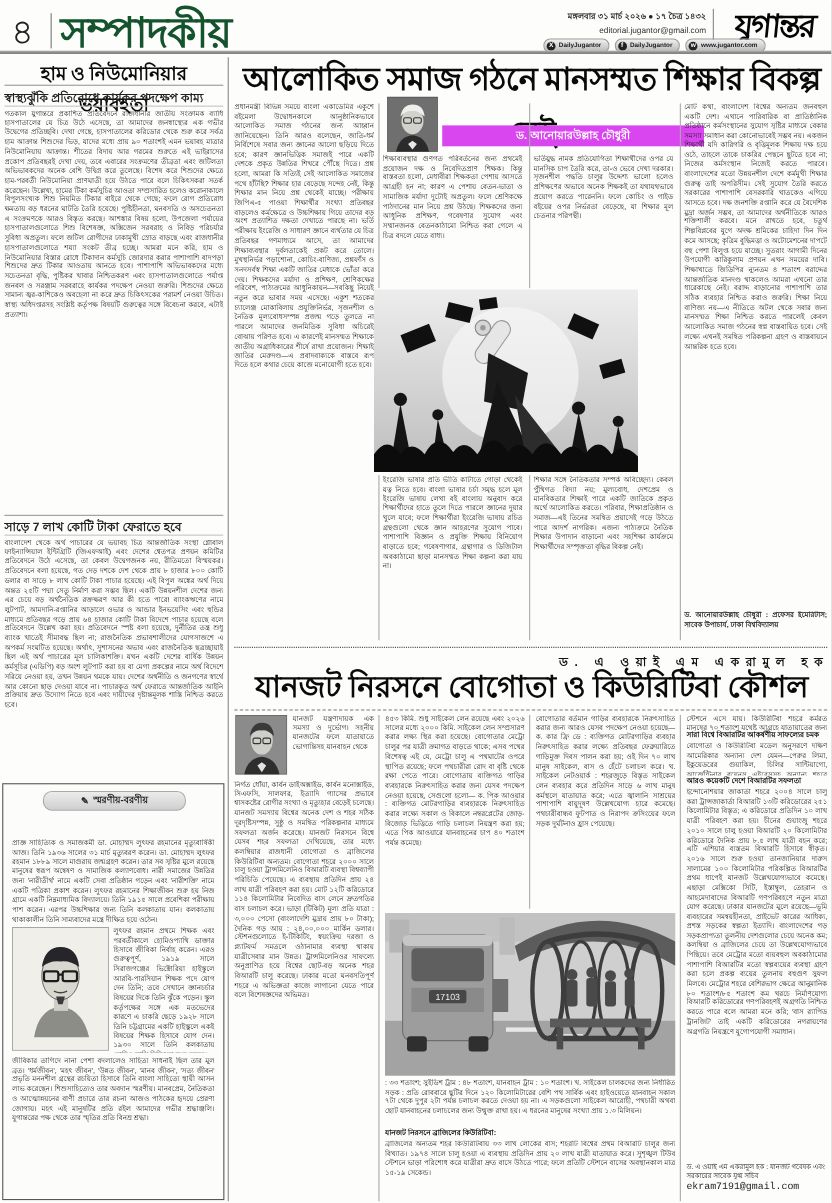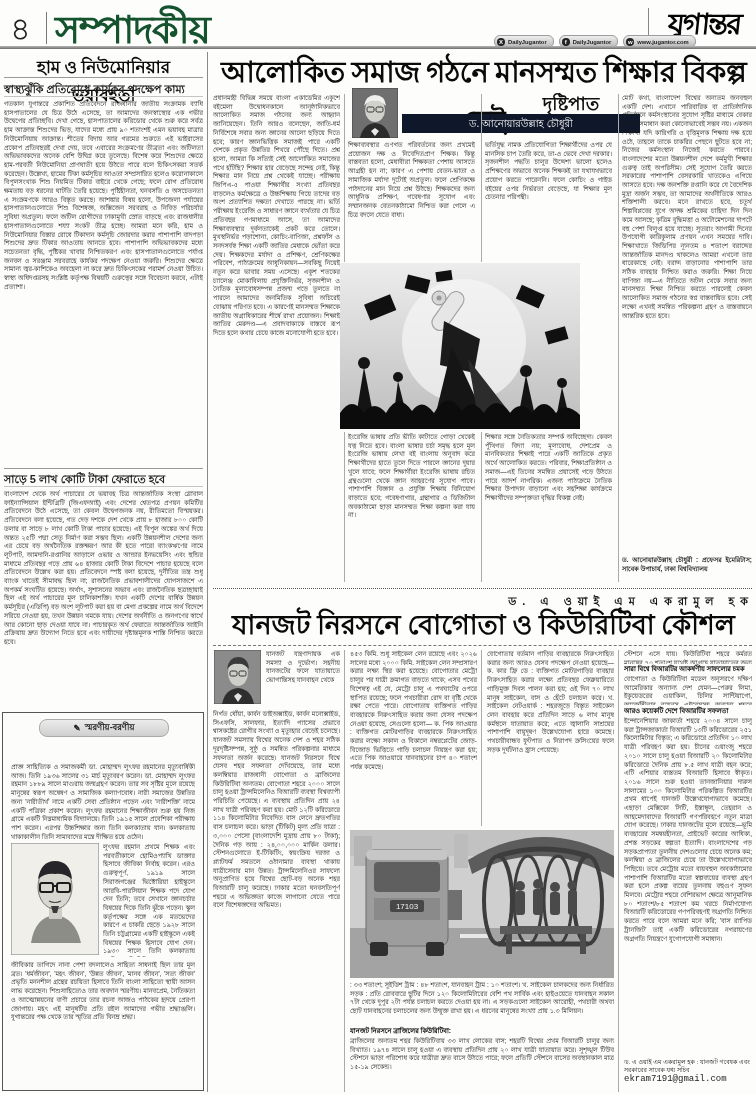--- a/index.html
+++ b/index.html
@@ -32,40 +32,44 @@
   .lhead{left:4px;width:199px;text-align:center;font-size:17px;font-weight:800;color:#0b0b0b;}
   .lsub{left:4px;width:199px;text-align:left;font-size:11px;font-weight:600;color:#222;}
   .box{left:2px;top:712px;width:200px;height:377px;border:1px solid #555;background:#fcfcfa;}
   .banner{position:absolute;left:36px;top:6px;width:128px;height:16px;border-radius:8px;
           background:linear-gradient(#ececec,#cfcfcf);border:1px solid #aaa;display:flex;
           align-items:center;justify-content:center;gap:4px;font-size:8.5px;font-weight:800;color:#222;}
   .boxhead{position:absolute;left:8px;top:28px;width:186px;font-size:16px;font-weight:800;color:#0b0b0b;}
   
   .h1{left:213px;top:49px;width:541px;text-align:center;font-size:29px;font-weight:800;color:#0a0a0a;letter-spacing:-0.5px;}
   .kicker{left:505px;top:90px;width:132px;text-align:center;font-size:18px;font-weight:700;color:#111;}
-  .abar{left:402px;top:114px;width:238px;height:19px;background:#0f172a;color:#fff;
-        text-align:center;font-size:10px;line-height:19px;font-weight:400;}
+  .abar{left:402px;top:114px;width:238px;height:19px;background:#d946ef;color:#fff;
+        text-align:center;font-size:10px;line-height:19px;font-weight:700;}
   .dotted{border-top:1.5px dotted #555;height:0;}
   .dashed{border-top:1px dashed #777;height:0;}
   
   .a2author{left:213px;top:593px;width:541px;text-align:right;font-size:11px;font-weight:800;
             letter-spacing:6px;color:#101010;}
   .h2{left:213px;top:604px;width:541px;text-align:center;font-size:27px;font-weight:800;color:#0a0a0a;}
   .subhead{font-size:6.6px;font-weight:800;color:#000;line-height:9px;overflow:hidden;}
   .bio{font-size:6.2px;line-height:8.4px;color:#111;overflow:hidden;}
   .bioemail{font-size:9px;font-family:Liberation Mono, monospace;color:#222;}
 </style>
 </head>
 <body>
 
 <div id="page">
 
   <div class="abs pageno">৪</div>
   <div class="abs hd-v"></div>
   <div class="abs sec-title">সম্পাদকীয়</div>
+  <div class="abs dateblock">
+    <div class="dateline">মঙ্গলবার ৩১ মার্চ ২০২৬ ● ১৭ চৈত্র ১৪৩২</div>
+    <div class="email">editorial.jugantor@gmail.com</div>
+  </div>
   <div class="abs hd-v2"></div>
   <div class="abs logo">যুগান্তর</div>
   <div class="abs badges">
     <div class="badge">
       <span class="bicon">X</span>
       <span>DailyJugantor</span>
     </div>
     <div class="badge">
       <span class="bicon">f</span>
       <span>DailyJugantor</span>
@@ -79,21 +83,21 @@
 
   <div class="abs vrule" style="left:207px;top:52px;height:1040px;background:#8a8a8a;"></div>
 
   <div class="abs lhead serif" style="top:54px;">হাম ও নিউমোনিয়ার ভয়াবহতা</div>
   <div class="abs rule" style="left:4px;top:77px;width:199px;"></div>
   <div class="abs lsub" style="top:81px;">স্বাস্থ্যঝুঁকি প্রতিরোধে কার্যকর পদক্ষেপ কাম্য</div>
   <div class="abs rule" style="left:4px;top:96px;width:199px;background:#c4c4c4;"></div>
   <div class="abs tiny" style="left:4px;top:100px;width:199px;height:342px;">গতকাল যুগান্তরে প্রকাশিত প্রতিবেদনে রাজধানীর জাতীয় সংক্রামক ব্যাধি হাসপাতালের যে চিত্র উঠে এসেছে, তা আমাদের জনস্বাস্থ্যের এক গভীর উদ্বেগের প্রতিচ্ছবি। দেখা গেছে, হাসপাতালের করিডোর থেকে শুরু করে সর্বত্র হাম আক্রান্ত শিশুদের ভিড়, যাদের মধ্যে প্রায় ৯০ শতাংশই এমন ভয়াবহ মাত্রার নিউমোনিয়ায় আক্রান্ত। শীতের বিদায় আর গরমের শুরুতে এই ভাইরাসের প্রকোপ প্রতিবছরই দেখা দেয়, তবে এবারের সংক্রমণের তীব্রতা এবং জটিলতা অভিভাবকদের অনেক বেশি উদ্বিগ্ন করে তুলেছে। বিশেষ করে শিশুদের ক্ষেত্রে হাম-পরবর্তী নিউমোনিয়া প্রাণঘাতী হয়ে উঠতে পারে বলে চিকিৎসকরা সতর্ক করেছেন। উল্লেখ্য, হামের টিকা কর্মসূচির আওতা সম্প্রসারিত হলেও করোনাকালে বিপুলসংখ্যক শিশু নিয়মিত টিকার বাইরে থেকে গেছে; ফলে রোগ প্রতিরোধ ক্ষমতায় বড় ধরনের ঘাটতি তৈরি হয়েছে। পুষ্টিহীনতা, ঘনবসতি ও অসচেতনতা এ সংক্রমণকে আরও বিস্তৃত করছে। আশঙ্কার বিষয় হলো, উপজেলা পর্যায়ের হাসপাতালগুলোতে শিশু বিশেষজ্ঞ, অক্সিজেন সরবরাহ ও নিবিড় পরিচর্যার সুবিধা অপ্রতুল। ফলে জটিল রোগীদের ঢাকামুখী স্রোত বাড়ছে এবং রাজধানীর হাসপাতালগুলোতে শয্যা সংকট তীব্র হচ্ছে। আমরা মনে করি, হাম ও নিউমোনিয়ার বিস্তার রোধে টিকাদান কর্মসূচি জোরদার করার পাশাপাশি বাদপড়া শিশুদের দ্রুত টিকার আওতায় আনতে হবে। পাশাপাশি অভিভাবকদের মধ্যে সচেতনতা বৃদ্ধি, পুষ্টিকর খাবার নিশ্চিতকরণ এবং হাসপাতালগুলোতে পর্যাপ্ত জনবল ও সরঞ্জাম সরবরাহে কার্যকর পদক্ষেপ নেওয়া জরুরি। শিশুদের ক্ষেত্রে সামান্য জ্বর-কাশিকেও অবহেলা না করে দ্রুত চিকিৎসকের পরামর্শ নেওয়া উচিত। স্বাস্থ্য অধিদপ্তরসহ সংশ্লিষ্ট কর্তৃপক্ষ বিষয়টি গুরুত্বের সঙ্গে বিবেচনা করবে, এটাই প্রত্যাশা।</div>
 
   <div class="abs rule" style="left:4px;top:468px;width:199px;"></div>
-  <div class="abs lsub" style="top:471px;">সাড়ে 5 লাখ কোটি টাকা ফেরাতে হবে</div>
+  <div class="abs lsub" style="top:471px;">সাড়ে 7 লাখ কোটি টাকা ফেরাতে হবে</div>
   <div class="abs rule" style="left:4px;top:486px;width:199px;background:#c4c4c4;"></div>
   <div class="abs tiny" style="left:4px;top:490px;width:199px;height:216px;">বাংলাদেশ থেকে অর্থ পাচারের যে ভয়াবহ চিত্র আন্তর্জাতিক সংস্থা গ্লোবাল ফাইন্যান্সিয়াল ইন্টিগ্রিটি (জিএফআই) এবং দেশের শ্বেতপত্র প্রণয়ন কমিটির প্রতিবেদনে উঠে এসেছে, তা কেবল উদ্বেগজনক নয়, রীতিমতো বিস্ময়কর। প্রতিবেদনে বলা হয়েছে, গত দেড় দশকে দেশ থেকে প্রায় ৮ হাজার ৮০০ কোটি ডলার বা সাড়ে ৮ লাখ কোটি টাকা পাচার হয়েছে। এই বিপুল অঙ্কের অর্থ দিয়ে অন্তত ২৫টি পদ্মা সেতু নির্মাণ করা সম্ভব ছিল। একটি উন্নয়নশীল দেশের জন্য এর চেয়ে বড় অর্থনৈতিক রক্তক্ষরণ আর কী হতে পারে! ব্যাংকঋণের নামে লুটপাট, আমদানি-রপ্তানির আড়ালে ওভার ও আন্ডার ইনভয়েসিং এবং হুন্ডির মাধ্যমে প্রতিবছর গড়ে প্রায় ৬৪ হাজার কোটি টাকা বিদেশে পাচার হয়েছে বলে প্রতিবেদনে উল্লেখ করা হয়। প্রতিবেদনে স্পষ্ট বলা হয়েছে, দুর্নীতির তন্ত্র শুধু ব্যাংক খাতেই সীমাবদ্ধ ছিল না; রাজনৈতিক প্রভাবশালীদের যোগসাজশে এ অপকর্ম সংঘটিত হয়েছে। অর্থাৎ, সুশাসনের অভাব এবং রাজনৈতিক ছত্রচ্ছায়াই ছিল এই অর্থ পাচারের মূল চালিকাশক্তি। যখন একটি দেশের বার্ষিক উন্নয়ন কর্মসূচির (এডিপি) বড় অংশ লুটপাট করা হয় বা মেগা প্রকল্পের নামে অর্থ বিদেশে সরিয়ে নেওয়া হয়, তখন উন্নয়ন থমকে যায়। দেশের অর্থনীতি ও জনগণের স্বার্থে আর কোনো ছাড় দেওয়া যাবে না। পাচারকৃত অর্থ ফেরাতে আন্তর্জাতিক আইনি প্রক্রিয়ায় দ্রুত উদ্যোগ নিতে হবে এবং দায়ীদের দৃষ্টান্তমূলক শাস্তি নিশ্চিত করতে হবে।</div>
 
   <div class="abs box">
     <div class="banner">
       <span>✎</span>
       <span>স্মরণীয়-বরণীয়</span>
     </div>
     <div class="tiny" style="position:absolute;left:8px;top:50px;width:184px;height:76px;">প্রাজ্ঞ সাহিত্যিক ও সমাজকর্মী ডা. মোহাম্মদ লুৎফর রহমানের মৃত্যুবার্ষিকী আজ। তিনি ১৯৩৬ সালের ৩১ মার্চ মৃত্যুবরণ করেন। ডা. মোহাম্মদ লুৎফর রহমান ১৮৮৯ সালে মাগুরায় জন্মগ্রহণ করেন। তার সব সৃষ্টির মূলে রয়েছে মানুষের স্বরূপ অন্বেষণ ও সামাজিক কল্যাণবোধ। নারী সমাজের উন্নতির জন্য 'নারীতীর্থ' নামে একটি সেবা প্রতিষ্ঠান গড়েন এবং 'নারীশক্তি' নামে একটি পত্রিকা প্রকাশ করেন। লুৎফর রহমানের শিক্ষাজীবন শুরু হয় নিজ গ্রামে একটি নিম্নমাধ্যমিক বিদ্যালয়ে। তিনি ১৯১৫ সালে প্রবেশিকা পরীক্ষায় পাশ করেন। এরপর উচ্চশিক্ষার জন্য তিনি কলকাতায় যান। কলকাতায় থাকাকালীন তিনি সাম্যবাদের মন্ত্রে দীক্ষিত হয়ে ওঠেন।</div>
 
@@ -118,21 +122,20 @@
   <svg class="abs" style="left:352px;top:88px;" width="46" height="50" viewBox="0 0 46 50">
     <rect width="46" height="50" fill="#6f6f6f" stroke="#444"></rect>
     <path d="M8 50 Q11 36 23 35 Q35 36 38 50 Z" fill="#2b2b2b"></path>
     <path d="M19 43 L23 48 L27 43 L23 40 Z" fill="#e8e8e8"></path>
     <ellipse cx="23" cy="22" rx="10" ry="12" fill="#d2d2cd"></ellipse>
     <path d="M12 18 Q14 7 23 7 Q33 7 34 18 Q28 12 23 13 Q17 12 12 18 Z" fill="#efefec"></path>
     <rect x="15" y="19" width="7" height="5" rx="1.5" fill="none" stroke="#333" stroke-width="1"></rect>
     <rect x="24" y="19" width="7" height="5" rx="1.5" fill="none" stroke="#333" stroke-width="1"></rect>
   </svg>
 
-  <div class="abs kicker serif">দৃষ্টিপাত</div>
   <div class="abs abar">ড. আনোয়ারউল্লাহ চৌধুরী</div>
 
   <div class="abs vrule" style="left:344px;top:94px;height:168px;"></div>
   <div class="abs vrule" style="left:344px;top:432px;height:150px;"></div>
   <div class="abs vrule" style="left:481px;top:94px;height:168px;"></div>
   <div class="abs vrule" style="left:481px;top:432px;height:150px;"></div>
   <div class="abs vrule" style="left:618px;top:94px;height:488px;"></div>
 
   <div class="abs tiny" style="left:213px;top:94px;width:127px;height:488px;">প্রধানমন্ত্রী বিভিন্ন সময়ে বাংলা একাডেমির একুশে বইমেলা উদ্বোধনকালে আনুষ্ঠানিকভাবে আলোকিত সমাজ গঠনের জন্য আহ্বান জানিয়েছেন। তিনি আরও বলেছেন, জাতি-ধর্ম নির্বিশেষে সবার জন্য জ্ঞানের আলো ছড়িয়ে দিতে হবে; কারণ জ্ঞানভিত্তিক সমাজই পারে একটি দেশকে প্রকৃত উন্নতির শিখরে পৌঁছে দিতে। প্রশ্ন হলো, আমরা কি সত্যিই সেই আলোকিত সমাজের পথে হাঁটছি? শিক্ষার হার বেড়েছে সন্দেহ নেই, কিন্তু শিক্ষার মান নিয়ে প্রশ্ন থেকেই যাচ্ছে। পরীক্ষায় জিপিএ-৫ পাওয়া শিক্ষার্থীর সংখ্যা প্রতিবছর বাড়লেও কর্মক্ষেত্রে ও উচ্চশিক্ষায় গিয়ে তাদের বড় অংশ প্রত্যাশিত দক্ষতা দেখাতে পারছে না। ভর্তি পরীক্ষায় ইংরেজি ও সাধারণ জ্ঞানে ব্যর্থতার যে চিত্র প্রতিবছর গণমাধ্যমে আসে, তা আমাদের শিক্ষাব্যবস্থার দুর্বলতাকেই প্রকট করে তোলে। মুখস্থনির্ভর পড়াশোনা, কোচিং-বাণিজ্য, প্রশ্নফাঁস ও সনদসর্বস্ব শিক্ষা একটি জাতির মেধাকে ভোঁতা করে দেয়। শিক্ষকদের মর্যাদা ও প্রশিক্ষণ, শ্রেণিকক্ষের পরিবেশ, পাঠ্যক্রমের আধুনিকায়ন—সবকিছু নিয়েই নতুন করে ভাবার সময় এসেছে। একুশ শতকের চ্যালেঞ্জ মোকাবিলায় প্রযুক্তিনির্ভর, সৃজনশীল ও নৈতিক মূল্যবোধসম্পন্ন প্রজন্ম গড়ে তুলতে না পারলে আমাদের জনমিতিক সুবিধা অচিরেই বোঝায় পরিণত হবে। এ কারণেই মানসম্মত শিক্ষাকে জাতীয় অগ্রাধিকারের শীর্ষে রাখা প্রয়োজন। শিক্ষাই জাতির মেরুদণ্ড—এ প্রবাদবাক্যকে বাস্তবে রূপ দিতে হলে কথার চেয়ে কাজে মনোযোগী হতে হবে।</div>
   <div class="abs tiny" style="left:348px;top:141px;width:127px;height:118px;">শিক্ষাব্যবস্থার গুণগত পরিবর্তনের জন্য প্রথমেই প্রয়োজন দক্ষ ও নিবেদিতপ্রাণ শিক্ষক। কিন্তু বাস্তবতা হলো, মেধাবীরা শিক্ষকতা পেশায় আসতে আগ্রহী হন না; কারণ এ পেশায় বেতন-ভাতা ও সামাজিক মর্যাদা দুটোই অপ্রতুল। ফলে শ্রেণিকক্ষে পাঠদানের মান নিয়ে প্রশ্ন উঠছে। শিক্ষকদের জন্য আধুনিক প্রশিক্ষণ, গবেষণার সুযোগ এবং সম্মানজনক বেতনকাঠামো নিশ্চিত করা গেলে এ চিত্র বদলে যেতে বাধ্য।</div>

